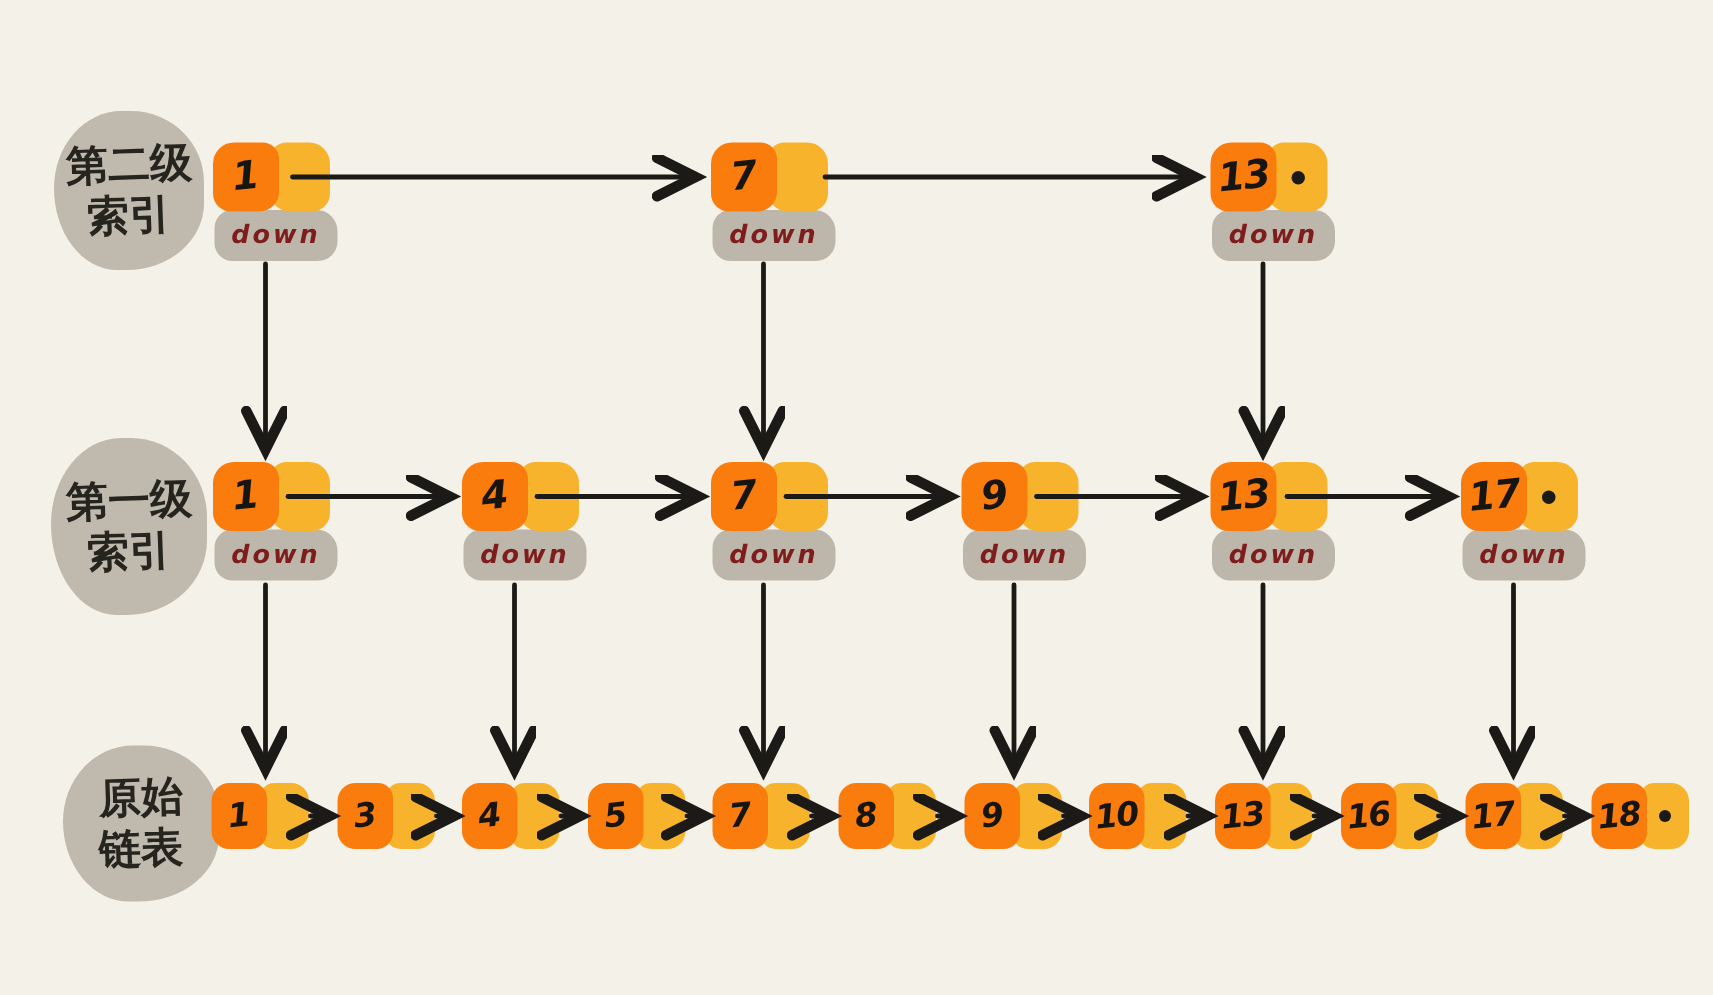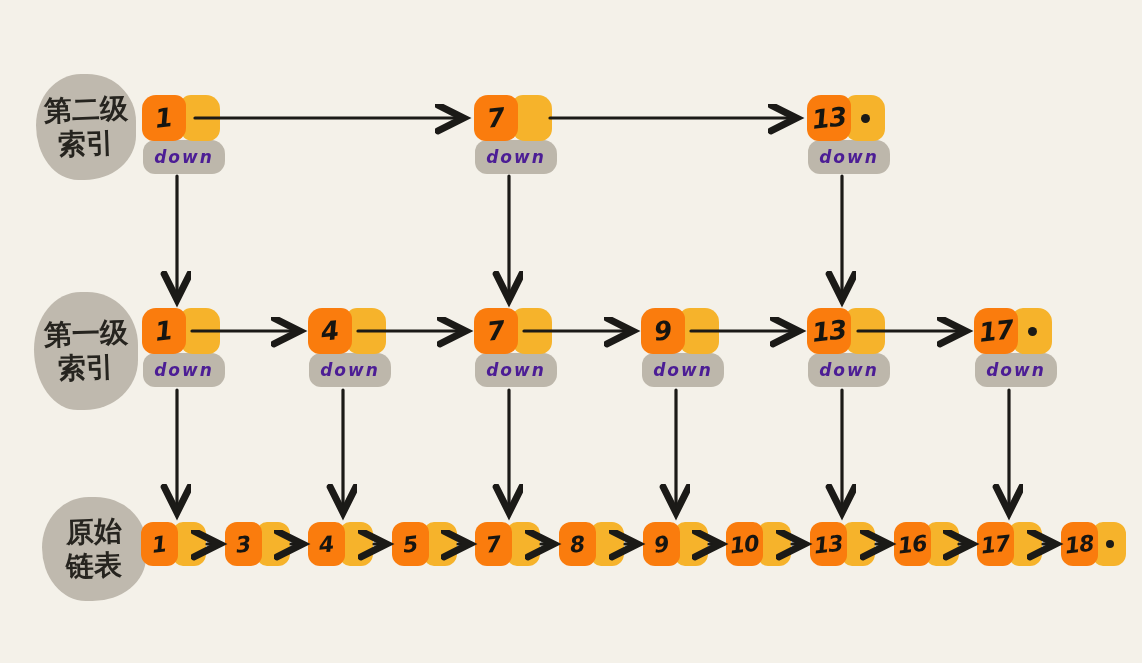--- a/index.html
+++ b/index.html
@@ -31,21 +31,21 @@
   .node.small .cell{height:44px;}
   .node.small .cell.val{width:37px;border-radius:12px 10px 11px 12px;}
   .node.small .cell.ptr{width:33px;margin-left:-5px;border-radius:10px 12px 12px 10px;}
   .node.small .num{font-size:22px;}
   .node.small .dot{width:8px;height:8px;}
 
   
   .down-pill{
     position:absolute;left:1px;top:45px;width:82px;height:34px;background:#bdb7ab;
     border-radius:12px 14px 13px 12px;display:flex;align-items:center;justify-content:center;
-    color:#4c1d95;font-style:italic;font-weight:700;font-size:17px;letter-spacing:2px;z-index:0;
+    color:#7f1d1d;font-style:italic;font-weight:700;font-size:17px;letter-spacing:2px;z-index:0;
   }
 
   
   svg.arrows{position:absolute;inset:0;z-index:5;pointer-events:none;}
   svg.arrows line{stroke:#1b1a17;stroke-width:3.2;stroke-linecap:round;}
 </style>
 </head>
 <body>
 
 <div class="stage">

